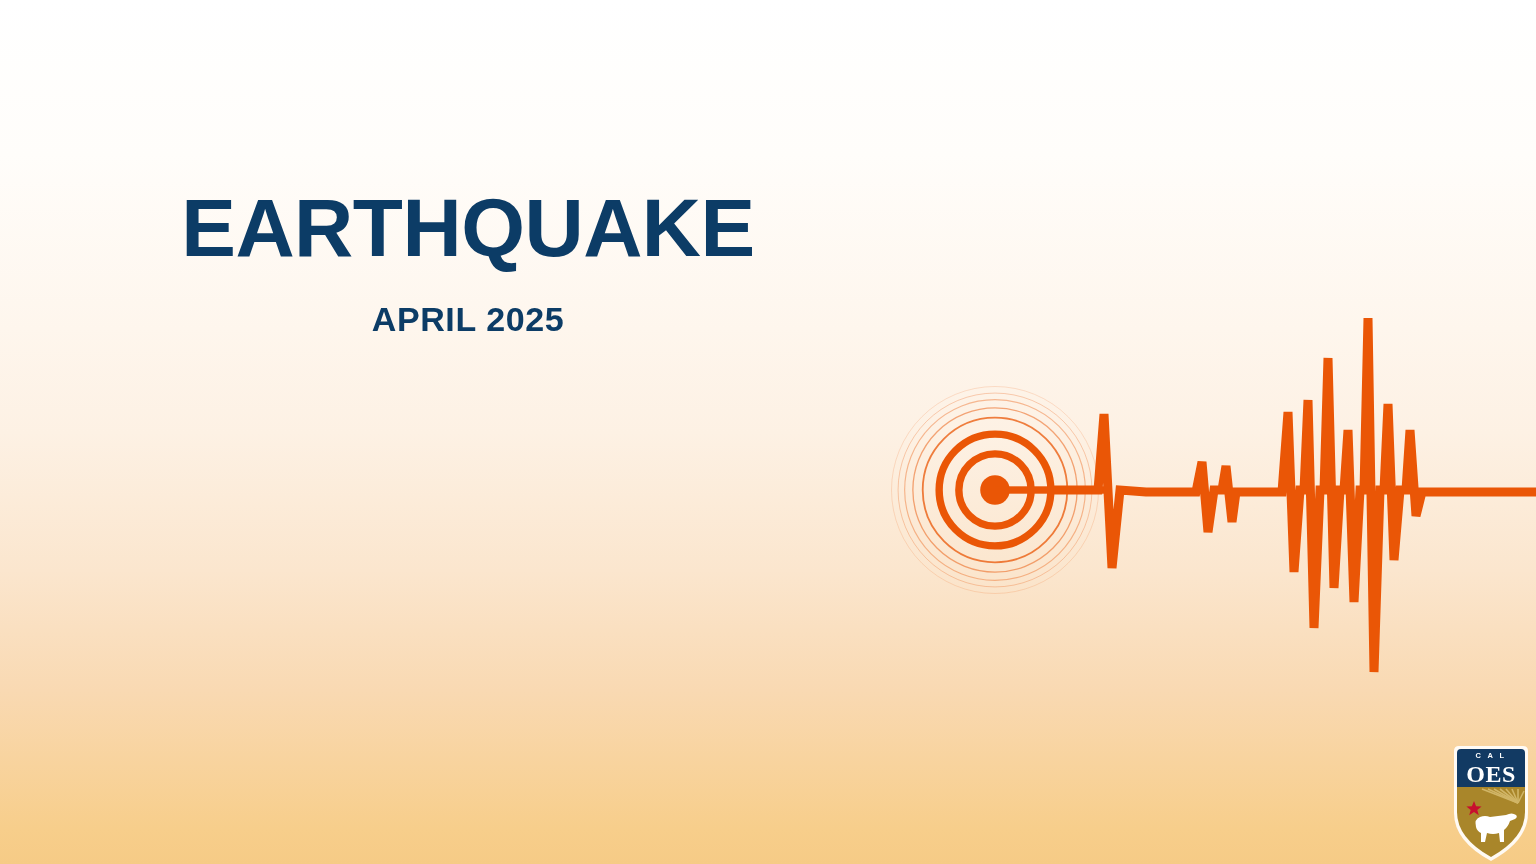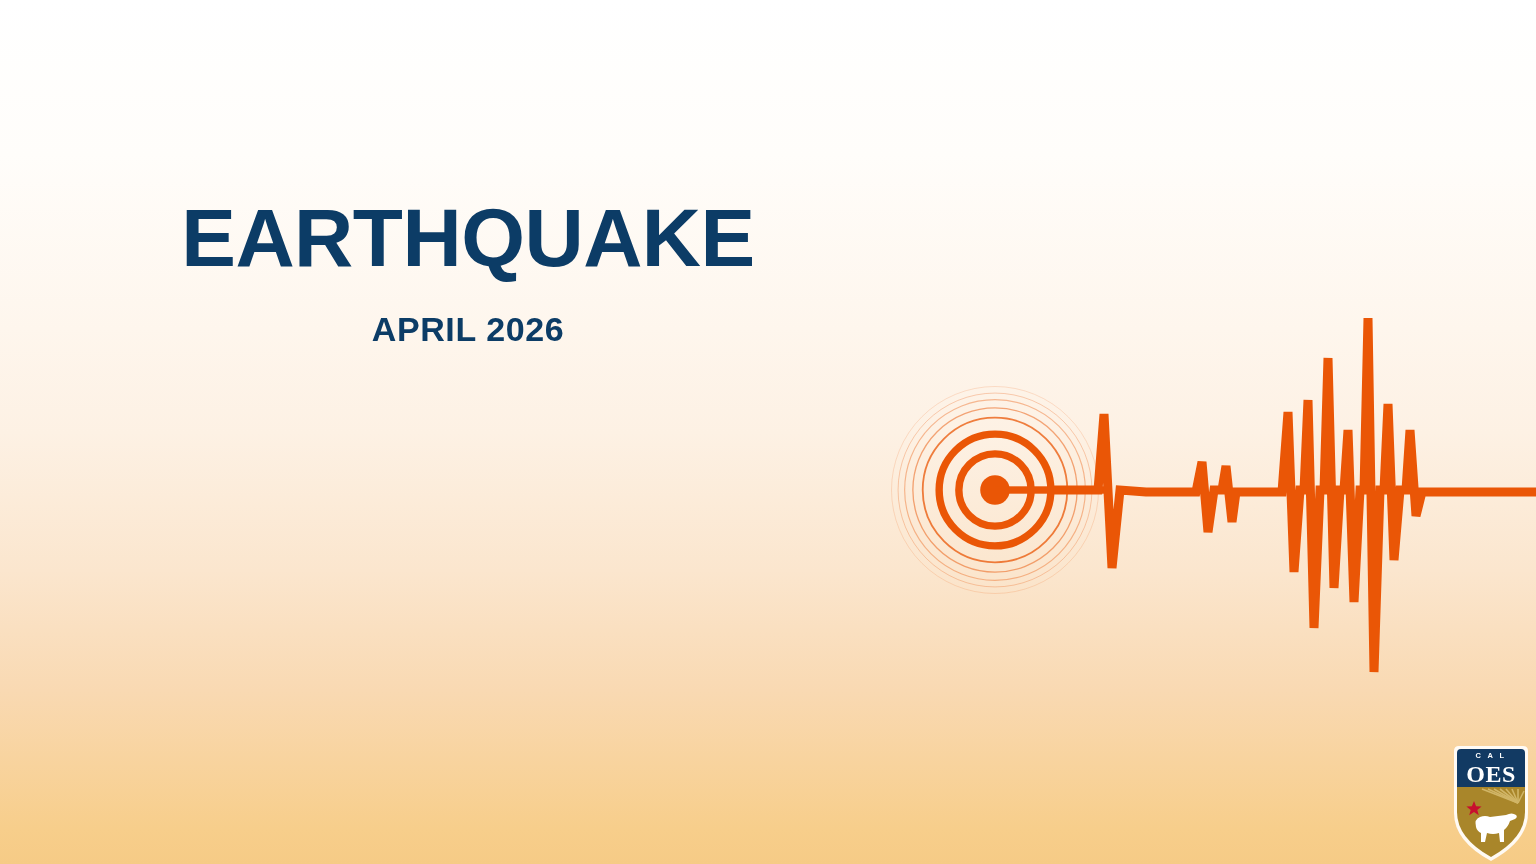--- a/index.html
+++ b/index.html
@@ -19,21 +19,21 @@
       #FBE6CE 66%,
       #F9D9B2 80%,
       #F7CE8B 96%,
       #F6CB86 100%);
     overflow:hidden;
   }
 
   
   #title-block {
     position:absolute;
-    left:58px; top:188px;
+    left:58px; top:178px;
     width:820px;
     text-align:center;
     color:#0C3C66;
   }
   .title-line {
     display:block;
     font-size:82px;
     font-weight:bold;
     letter-spacing:-0.5px;
     line-height:1.22;
@@ -69,21 +69,21 @@
     width:78px; height:123px;
   }
 </style>
 </head>
 <body>
 
 <div id="poster">
 
   <div id="title-block">
     <span class="title-line" id="title-line-1">EARTHQUAKE</span>
-    <span id="subtitle">APRIL 2026</span>
+    <span id="subtitle">APRIL 2025</span>
   </div>
 
   <svg id="epicenter-graphic" viewBox="0 0 280 280">
     <g fill="none" stroke="#EA5606">
       <circle cx="140" cy="140" r="126" stroke-width="1.0" opacity="0.20"></circle>
       <circle cx="140" cy="140" r="118" stroke-width="1.2" opacity="0.28"></circle>
       <circle cx="140" cy="140" r="110" stroke-width="1.4" opacity="0.38"></circle>
       <circle cx="140" cy="140" r="100" stroke-width="1.6" opacity="0.50"></circle>
       <circle cx="140" cy="140" r="88" stroke-width="2.2" opacity="0.75"></circle>
       <circle cx="140" cy="140" r="68" stroke-width="9" opacity="1"></circle>

